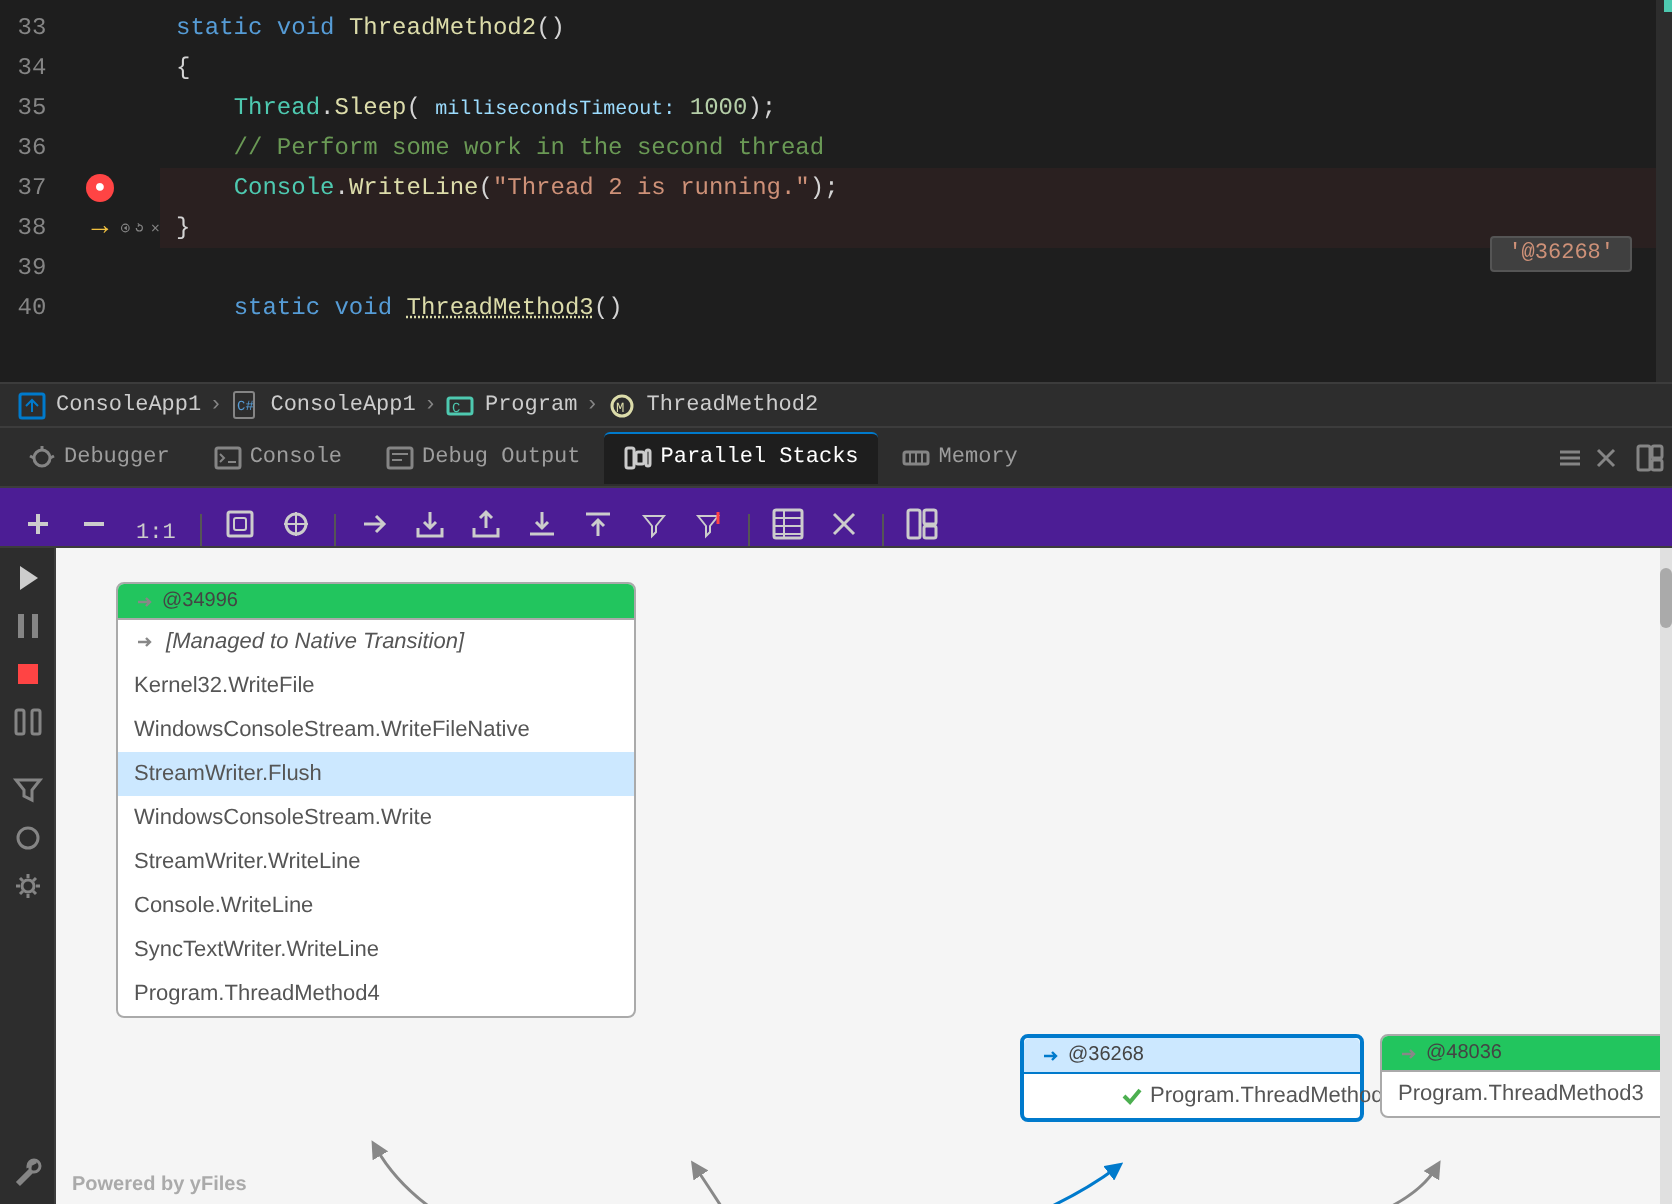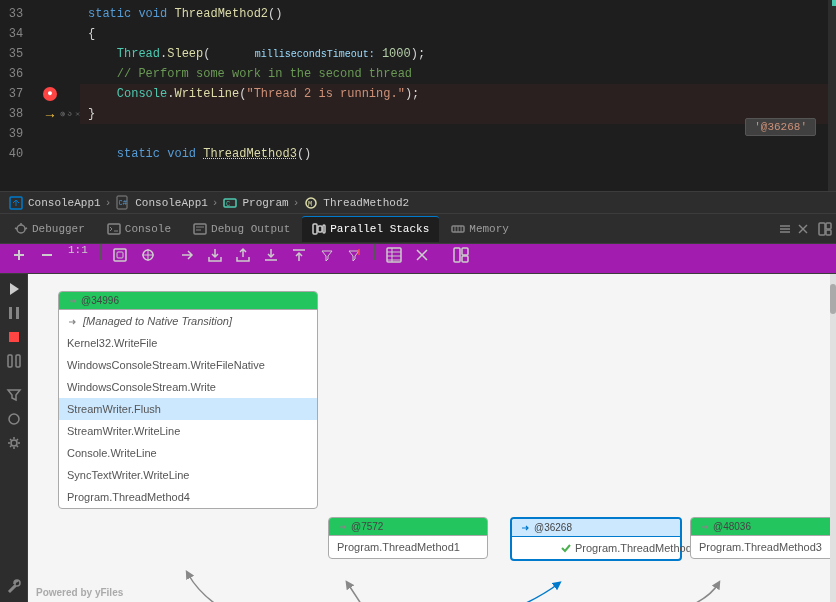--- a/index.html
+++ b/index.html
@@ -12,37 +12,37 @@
     .gutter { width: 20px; background: #1e1e1e; display: flex; flex-direction: column; padding-top: 4px; }
     .gutter-item { height: 20px; display: flex; align-items: center; justify-content: center; }
     .code-content { flex: 1; padding: 4px 0; overflow: hidden; position: relative; }
     .code-line { height: 20px; padding-left: 8px; white-space: nowrap; line-height: 20px; }
     .kw { color: #569cd6; }
     .fn { color: #dcdcaa; }
     .str { color: #ce9178; }
     .num { color: #b5cea8; }
     .cm { color: #6a9955; }
     .type { color: #4ec9b0; }
-    .param { color: #9cdcfe; margin-left: 37px; }
+    .param { color: #9cdcfe; }
     
     
     .tooltip-badge { position: absolute; right: 20px; top: 118px; background: #404040; border: 1px solid #555; color: #ce9178; padding: 2px 8px; font-size: 11px; border-radius: 2px; }
     
     
     .breadcrumb-bar { height: 22px; background: #2d2d2d; display: flex; align-items: center; padding: 0 8px; gap: 4px; font-size: 11px; color: #cccccc; border-bottom: 1px solid #3c3c3c; }
     .breadcrumb-sep { color: #858585; }
     
     
     .tab-bar { height: 30px; background: #2d2d2d; display: flex; align-items: center; padding: 0 4px; border-bottom: 1px solid #3c3c3c; gap: 2px; }
     .tab { height: 26px; padding: 0 10px; display: flex; align-items: center; gap: 4px; font-size: 11px; color: #9d9d9d; cursor: pointer; border-radius: 3px 3px 0 0; white-space: nowrap; }
     .tab.active { background: #1e1e1e; color: #ffffff; border-top: 1px solid #007acc; }
     .tab-bar-right { margin-left: auto; display: flex; align-items: center; gap: 4px; }
     
     
-    .toolbar { height: 30px; background: #a21caf; display: flex; align-items: flex-start; padding: 0 8px; gap: 6px; border-bottom: 1px solid #3c3c3c; }
+    .toolbar { height: 30px; background: #4c1d95; display: flex; align-items: flex-end; padding: 0 8px; gap: 6px; border-bottom: 1px solid #3c3c3c; }
     .tb-btn { width: 22px; height: 22px; display: flex; align-items: center; justify-content: center; cursor: pointer; color: #cccccc; border-radius: 2px; font-size: 13px; }
     .tb-sep { width: 1px; height: 16px; background: #555; margin: 0 2px; }
     .tb-label { font-size: 11px; color: #cccccc; padding: 0 4px; }
     
     
     .debug-main { display: flex; height: calc(602px - 192px - 22px - 30px - 30px); }
     
     
     .left-sidebar { width: 28px; background: #2d2d2d; display: flex; flex-direction: column; align-items: center; padding: 4px 0; gap: 2px; border-right: 1px solid #3c3c3c; }
     .sidebar-icon { width: 22px; height: 22px; display: flex; align-items: center; justify-content: center; cursor: pointer; color: #858585; font-size: 13px; }
@@ -434,37 +434,28 @@
         <span>@34996</span>
       </div>
       <div class="stack-node-item italic">
         <svg width="10" height="10" viewBox="0 0 10 10" style="margin-right:3px; vertical-align:middle;">
           <path d="M2 5h6M6 3l2 2-2 2" stroke="#888" stroke-width="1.2" fill="none"></path>
         </svg>
         [Managed to Native Transition]
       </div>
       <div class="stack-node-item">Kernel32.WriteFile</div>
       <div class="stack-node-item">WindowsConsoleStream.WriteFileNative</div>
+      <div class="stack-node-item selected">StreamWriter.Flush</div>
       <div class="stack-node-item">WindowsConsoleStream.Write</div>
-      <div class="stack-node-item selected">StreamWriter.Flush</div>
       <div class="stack-node-item">StreamWriter.WriteLine</div>
       <div class="stack-node-item">Console.WriteLine</div>
       <div class="stack-node-item">SyncTextWriter.WriteLine</div>
       <div class="stack-node-item">Program.ThreadMethod4</div>
     </div>
 
-    <div class="stack-node" style="left:300px; top:243px; width:160px;">
-      <div class="stack-node-header">
-        <svg width="10" height="10" viewBox="0 0 10 10">
-          <path d="M2 5h6M6 3l2 2-2 2" stroke="#888" stroke-width="1.2" fill="none"></path>
-        </svg>
-        <span>@7572</span>
-      </div>
-      <div class="stack-node-item">Program.ThreadMethod1</div>
-    </div>
 
     <div class="stack-node stack-node-active" style="left:482px; top:243px; width:172px;">
       <div class="stack-node-header" style="background:#cce8ff; border-color:#007acc;">
         <svg width="10" height="10" viewBox="0 0 10 10">
           <path d="M2 5h6M6 3l2 2-2 2" stroke="#007acc" stroke-width="1.2" fill="none"></path>
         </svg>
         <span>@36268</span>
       </div>
       <div class="stack-node-item" style="display:flex; align-items:center;margin-left:40px;">
         <svg width="12" height="12" viewBox="0 0 12 12" style="margin-right:3px; flex-shrink:0;">

